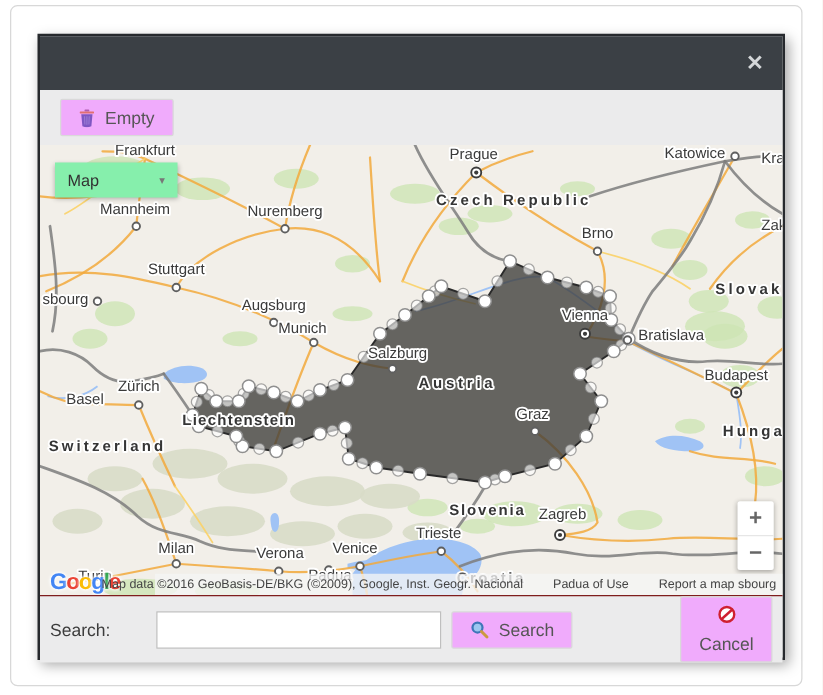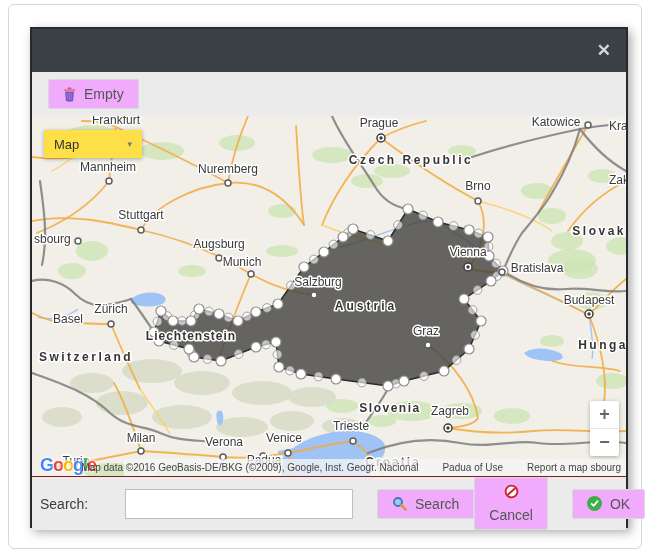--- a/index.html
+++ b/index.html
@@ -33,21 +33,21 @@
   .sel{fill:rgba(62,60,58,.78);stroke:#2a2a2a;stroke-width:1.5;}
   .vert{fill:#ffffff;stroke:#8f8f8f;stroke-width:1.2;}
   .mid{fill:rgba(255,255,255,.62);stroke:rgba(120,120,120,.65);stroke-width:1;}
   text.lbl{paint-order:stroke;stroke:#ffffff;stroke-width:3px;stroke-linejoin:round;
        fill:#3a3a3a;font-family:"Liberation Sans",sans-serif;font-size:12px;}
   text.country{font-weight:bold;fill:#353535;}
   .dot{fill:#fff;stroke:#5f5f5f;stroke-width:1.5;}
   .cap-o{fill:#fff;stroke:#3c3c3c;stroke-width:1.5;}
   .cap-i{fill:#3c3c3c;}
   
-  .maptype{position:absolute;left:12px;top:14px;width:78px;height:28px;background:#fde047;
+  .maptype{position:absolute;left:12px;top:14px;width:78px;height:28px;background:#86efac;
        box-shadow:0 1px 4px rgba(0,0,0,.3);display:flex;align-items:center;
        justify-content:space-between;padding:0 10px;font-size:13px;color:#333;cursor:pointer;}
   .maptype .arr{color:#777;font-size:9px;}
   .zoomctl{position:absolute;right:7px;top:285px;width:29px;background:#fff;
        box-shadow:0 1px 4px rgba(0,0,0,.3);border-radius:2px;overflow:hidden;}
   .zoomctl div{height:27px;line-height:27px;text-align:center;font-size:18px;
        font-weight:bold;color:#666;cursor:pointer;}
   .zoomctl .zin{border-bottom:1px solid #e6e6e6;}
   .glogo{position:absolute;left:8px;bottom:0px;font-size:18px;font-weight:bold;
        letter-spacing:-1px;cursor:pointer;
@@ -56,21 +56,21 @@
        background:rgba(245,245,245,.78);display:flex;align-items:center;
        justify-content:flex-end;gap:24px;padding:0 5px;font-size:10px;color:#444;
        white-space:nowrap;}
   .attrib .link{cursor:pointer;}
   
   .mfoot{flex:1;background:#ebebec;border-top:1px solid #7f1d1d;display:flex;
        align-items:center;padding:0 8px;}
   .slabel{width:85px;flex:none;font-size:14px;color:#3c3c3c;}
   .sinput{width:214px;height:28px;flex:none;border:1px solid #bfbfbf;background:#fff;
        font-size:13px;padding:0 6px;}
-  .mfoot .btn{margin-left:24px;}
+  .mfoot .btn{margin-left:8px;}
   .btn-cancel{margin-left:auto !important;flex-direction:column;}
   .okdot{width:15px;height:15px;border-radius:50%;background:#3fae49;display:inline-flex;
        align-items:center;justify-content:center;flex:none;}
 </style>
 </head>
 <body>
 
 <div class="page-frame"></div>
 
 <div class="modal">
@@ -348,22 +348,14 @@
       </svg>
       <span>Search</span>
     </button>
     <button class="btn btn-cancel">
       <svg width="15" height="15" viewBox="0 0 15 15">
         <circle cx="7.5" cy="7.5" r="5.9" fill="#fff" stroke="#cf2030" stroke-width="1.9"></circle>
         <line x1="3.6" y1="11" x2="11.4" y2="4" stroke="#cf2030" stroke-width="1.9"></line>
       </svg>
       <span>Cancel</span>
     </button>
-    <button class="btn">
-      <span class="okdot">
-        <svg width="11" height="11" viewBox="0 0 11 11">
-          <path d="M2.6,5.8 L4.6,7.8 L8.6,3.2" fill="none" stroke="#fff" stroke-width="1.8" stroke-linecap="round"></path>
-        </svg>
-      </span>
-      <span>OK</span>
-    </button>
   </div>
 </div>
 
 </body></html>

